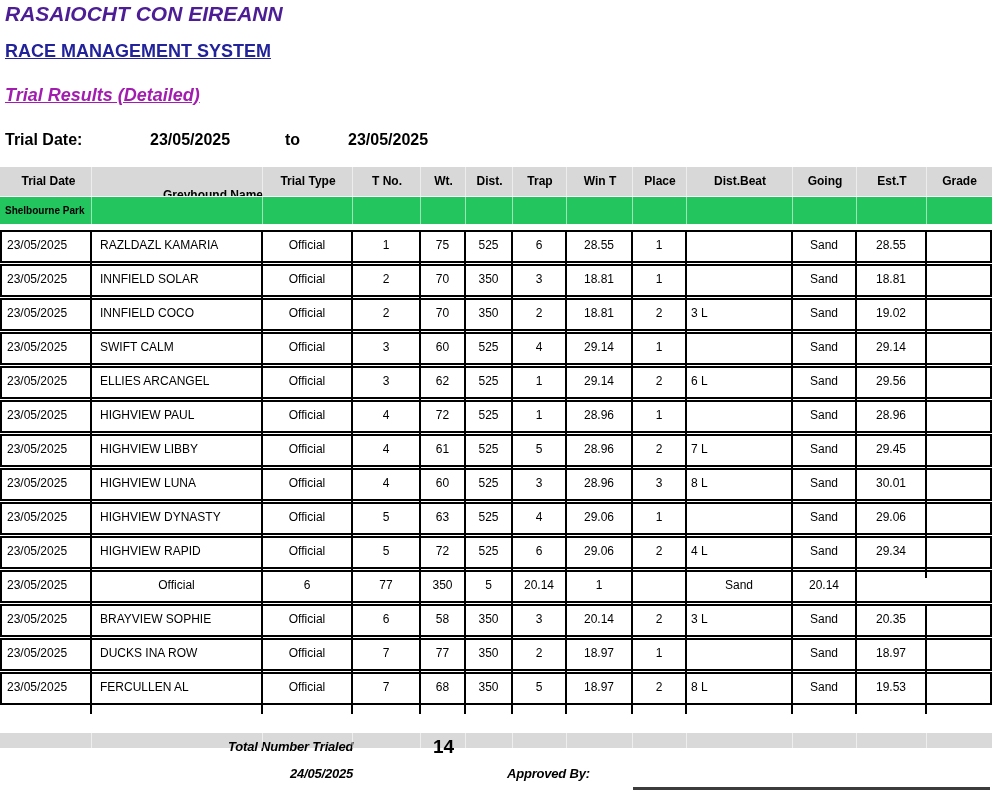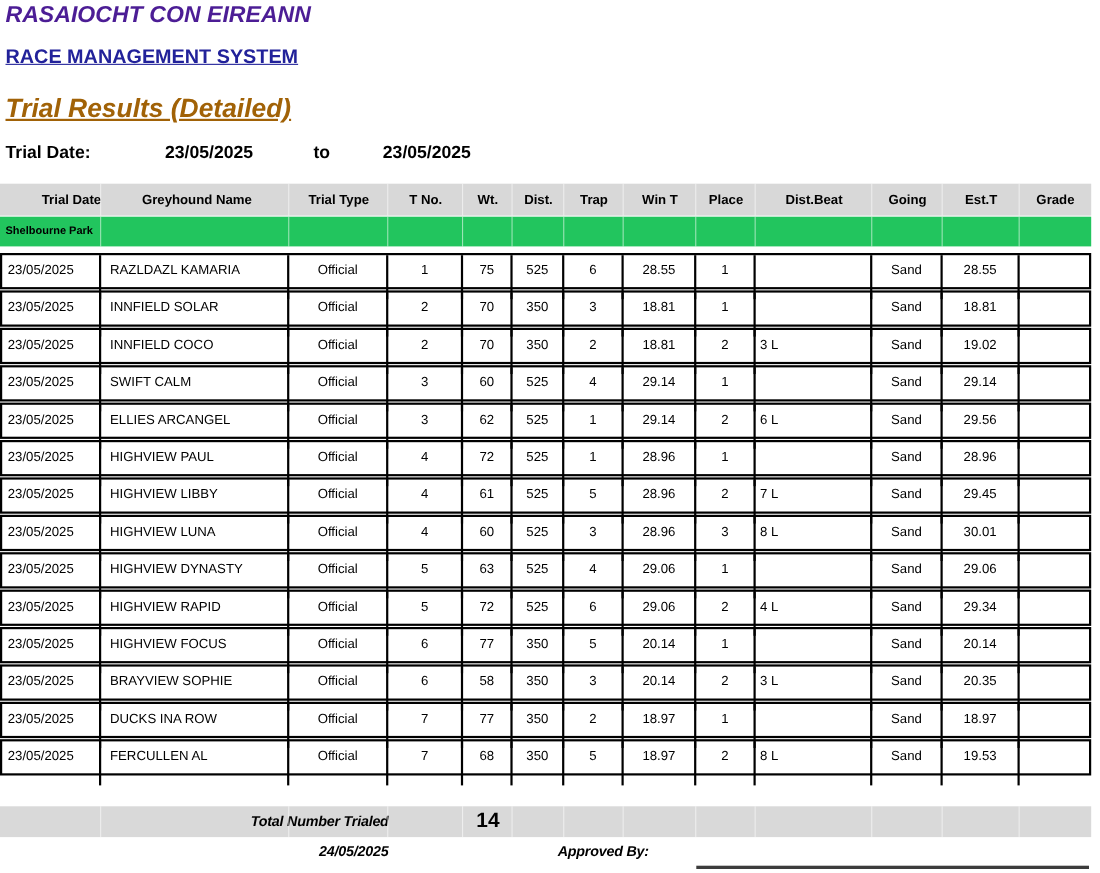--- a/index.html
+++ b/index.html
@@ -2,53 +2,53 @@
 <html><head>
 <meta charset="utf-8">
 <style>
   html,body{margin:0;padding:0;background:#ffffff;}
   body{width:1000px;height:794px;overflow:hidden;font-family:"Liberation Sans",sans-serif;color:#000;}
   .page{position:relative;width:1000px;height:794px;background:#fff;}
 
   
   .org-title{position:absolute;left:5px;top:2px;font-size:21px;font-weight:bold;font-style:italic;color:#4c1d95;white-space:nowrap;}
   .system-title{position:absolute;left:5px;top:41px;font-size:18px;font-weight:bold;color:#22229a;text-decoration:underline;white-space:nowrap;}
-  .report-title{position:absolute;left:5px;top:85px;font-size:24px;font-weight:bold;font-style:italic;color:#a16207;text-decoration:underline;white-space:nowrap;}
+  .report-title{position:absolute;left:5px;top:85px;font-size:18px;font-weight:bold;font-style:italic;color:#a21caf;text-decoration:underline;white-space:nowrap;}
 
   
   .date-line{position:absolute;left:5px;top:131px;font-size:16px;font-weight:bold;white-space:nowrap;}
   .date-line .lbl{display:inline-block;width:145px;}
   .date-line .from{display:inline-block;width:135px;}
   .date-line .tolbl{display:inline-block;width:63px;}
 
   
   .table-wrap{position:absolute;left:0;top:167px;width:992px;}
   .grid-head{display:grid;grid-template-columns:92px 171px 90px 68px 45px 47px 54px 66px 54px 106px 64px 70px 65px;}
   .head-band{position:relative;height:29px;background:#d8d8d8;font-size:12px;font-weight:bold;line-height:29px;}
   .head-band .hc{overflow:hidden;white-space:nowrap;text-align:center;}
-  .head-band .hc.l0{text-align:right;padding-left:5px;}
-  .head-band .hc.l1{text-align:center;padding-left:3px;}
+  .head-band .hc.l0{text-align:center;padding-left:5px;}
+  .head-band .hc.l1{text-align:right;padding-left:3px;margin-top:14px;}
   .venue-band{position:relative;height:27px;margin-top:1px;background:#22c55e;font-size:10px;font-weight:bold;line-height:27px;padding-left:5px;box-sizing:border-box;}
   .sep-overlay{position:absolute;inset:0;display:grid;grid-template-columns:92px 171px 90px 68px 45px 47px 54px 66px 54px 106px 64px 70px 65px;pointer-events:none;}
   .sep-overlay div{border-right:1px solid rgba(255,255,255,0.55);}
   .sep-overlay div:last-child{border-right:none;}
 
   .rows{margin-top:6px;}
   .row{display:grid;grid-template-columns:90px 171px 90px 68px 45px 47px 54px 66px 54px 106px 64px 70px 1fr;
        width:992px;height:33px;box-sizing:border-box;border:2px solid #000;background:#fff;margin-bottom:1px;}
   .row .cell{font-size:12px;line-height:15px;padding-top:6px;box-sizing:border-box;border-right:2px solid #000;
              overflow:hidden;white-space:nowrap;text-align:center;}
   .row .cell:last-child{border-right:none;margin-top:34px;}
   .row .cell.al{text-align:left;}
   .row .c-date{padding-left:5px;}
   .row .c-name{padding-left:8px;}
   .row .c-beat{padding-left:4px;}
 
   
-  .total-band{position:absolute;left:0;top:733px;width:992px;height:28px;background:#d9d9d9;}
+  .total-band{position:absolute;left:0;top:733px;width:992px;height:15px;background:#d9d9d9;}
   .total-band .t-label{position:absolute;left:228px;top:0;line-height:28px;font-size:13px;font-weight:bold;font-style:italic;letter-spacing:-0.2px;}
   .total-band .t-value{position:absolute;left:433px;top:0;line-height:28px;font-size:19px;font-weight:bold;}
   .footer-line2{position:absolute;left:0;top:766px;width:992px;height:20px;text-align:center;}
   .footer-line2 .p-date{position:absolute;left:290px;font-size:13px;font-weight:bold;font-style:italic;letter-spacing:-0.2px;}
   .footer-line2 .a-label{position:absolute;left:507px;font-size:13px;font-weight:bold;font-style:italic;letter-spacing:-0.2px;}
   .signature-line{position:absolute;left:633px;top:787px;width:357px;height:3px;background:#3c3c3c;}
 </style>
 </head>
 <body>
 
@@ -259,21 +259,20 @@
     <div class="cell">6</div>
     <div class="cell">29.06</div>
     <div class="cell">2</div>
     <div class="cell al c-beat">4 L</div>
     <div class="cell">Sand</div>
     <div class="cell">29.34</div>
     <div class="cell">A4N</div>
   </div>
         <div class="row">
     <div class="cell al c-date">23/05/2025</div>
-    <div class="cell al c-name">HIGHVIEW FOCUS</div>
     <div class="cell">Official</div>
     <div class="cell">6</div>
     <div class="cell">77</div>
     <div class="cell">350</div>
     <div class="cell">5</div>
     <div class="cell">20.14</div>
     <div class="cell">1</div>
     <div class="cell al c-beat"></div>
     <div class="cell">Sand</div>
     <div class="cell">20.14</div>

